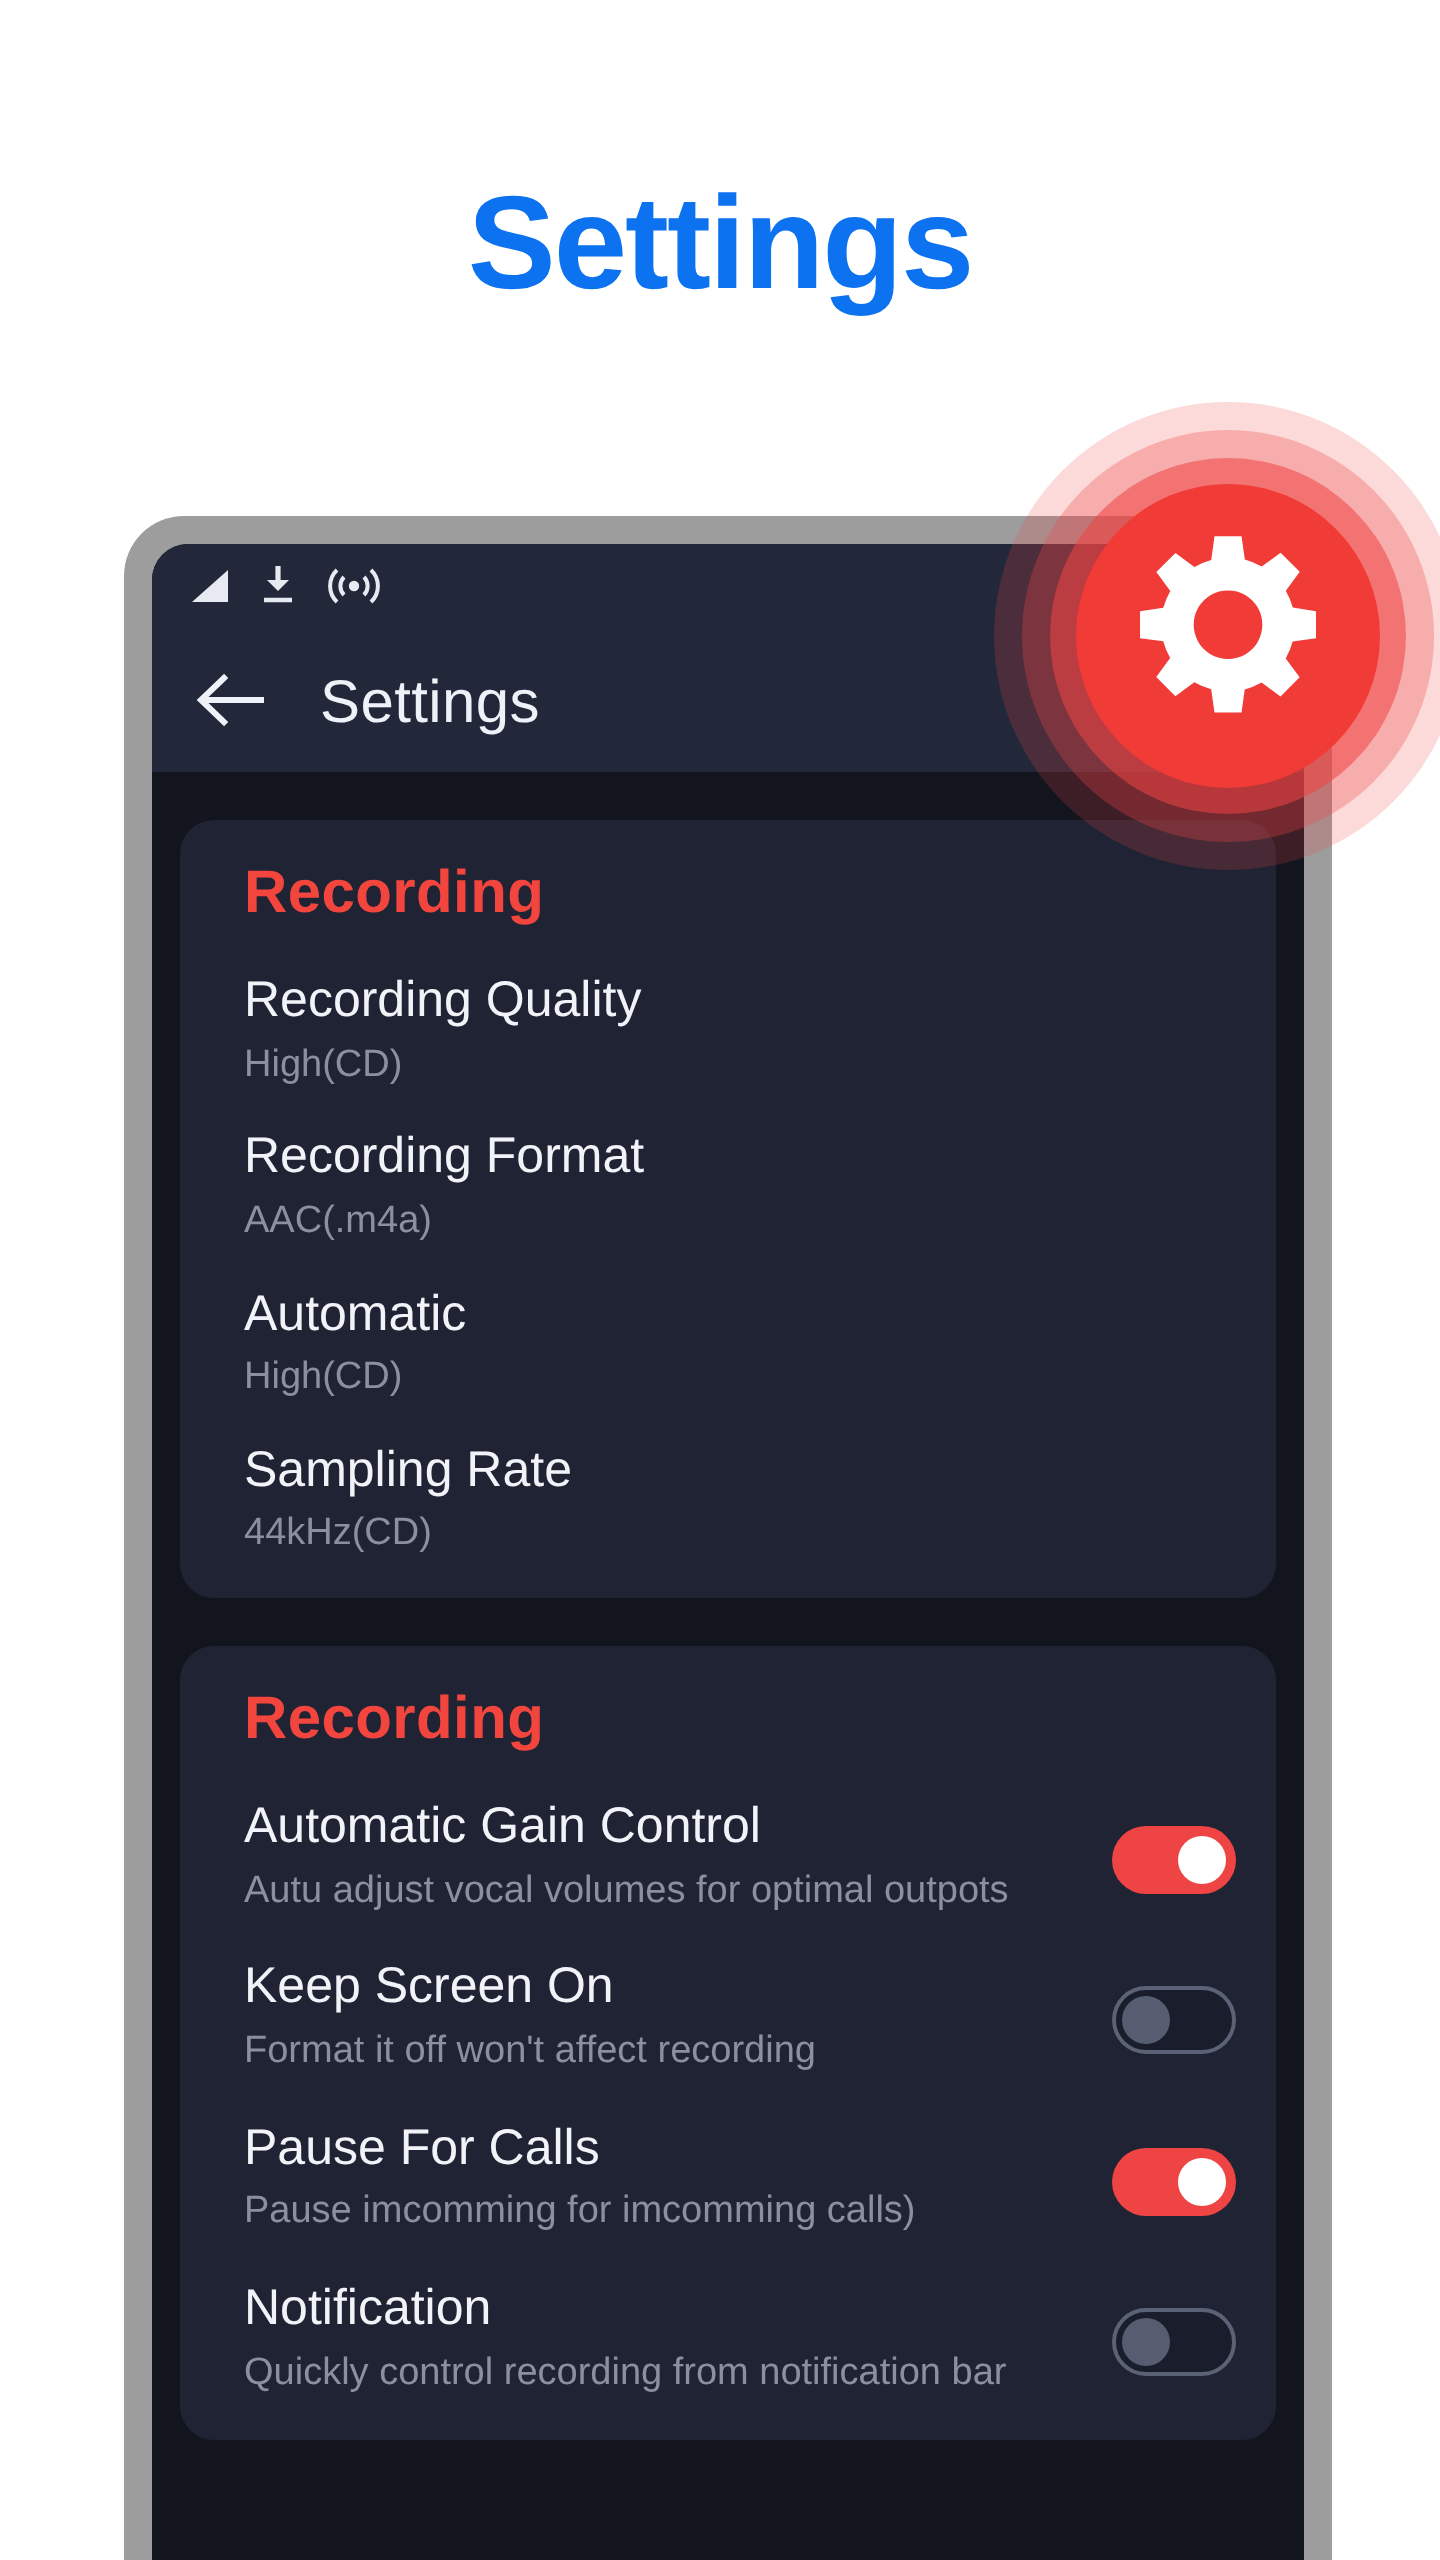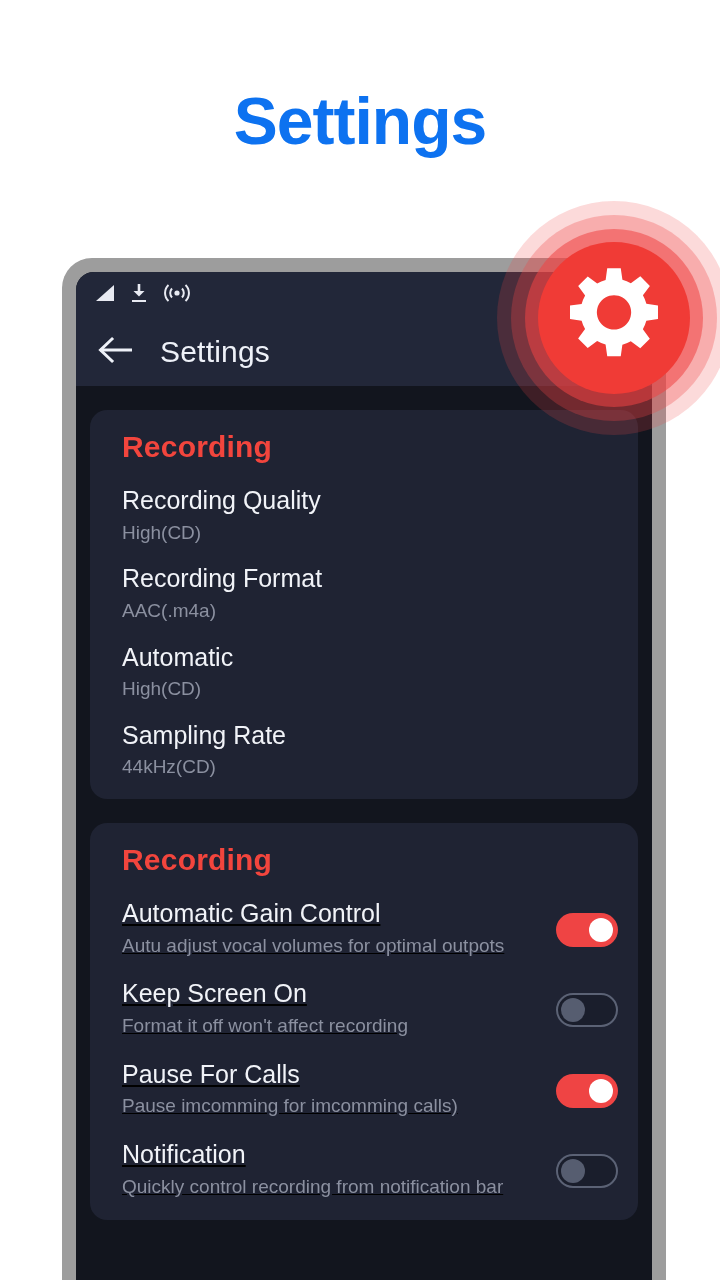--- a/index.html
+++ b/index.html
@@ -108,21 +108,21 @@
   }
 
   
   .row-toggle {
     display: flex;
     align-items: flex-start;
     justify-content: space-between;
     margin-bottom: 22px;
   }
   .row-toggle:last-child { margin-bottom: 4px; gap: 28px; }
-  .row-toggle-texts { flex: 1; min-width: 0; text-decoration: underline; }
+  .row-toggle-texts { flex: 1; min-width: 0; }
 
   .switch {
     flex: none;
     width: 62px; height: 34px;
     border-radius: 17px;
     position: relative;
     margin-top: 14px;
     margin-right: 4px;
   }
   .switch.on { background: #ef4444; }

